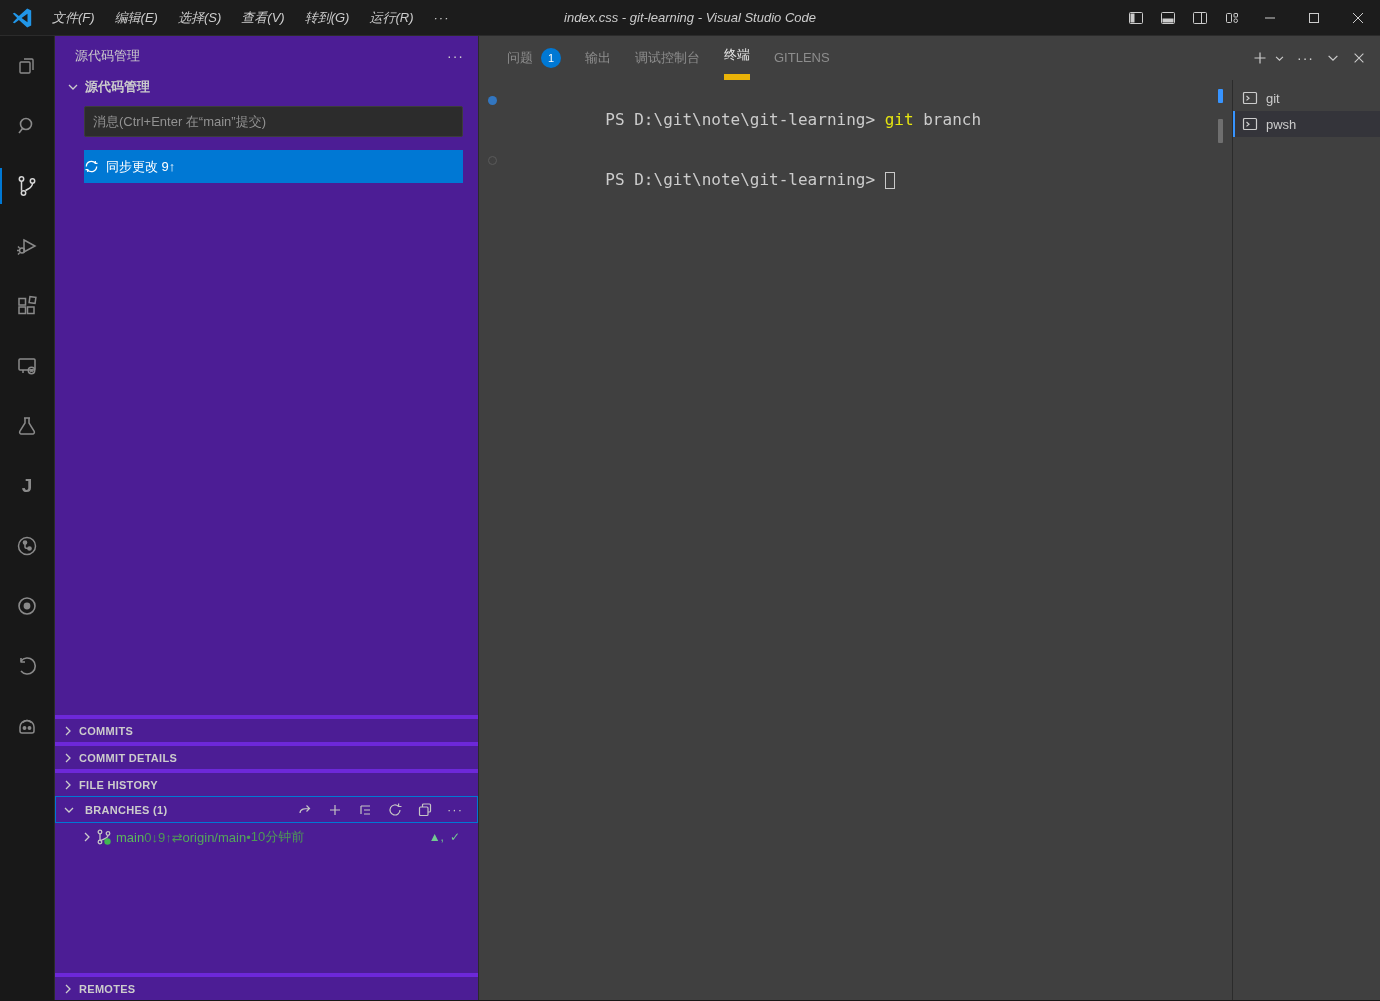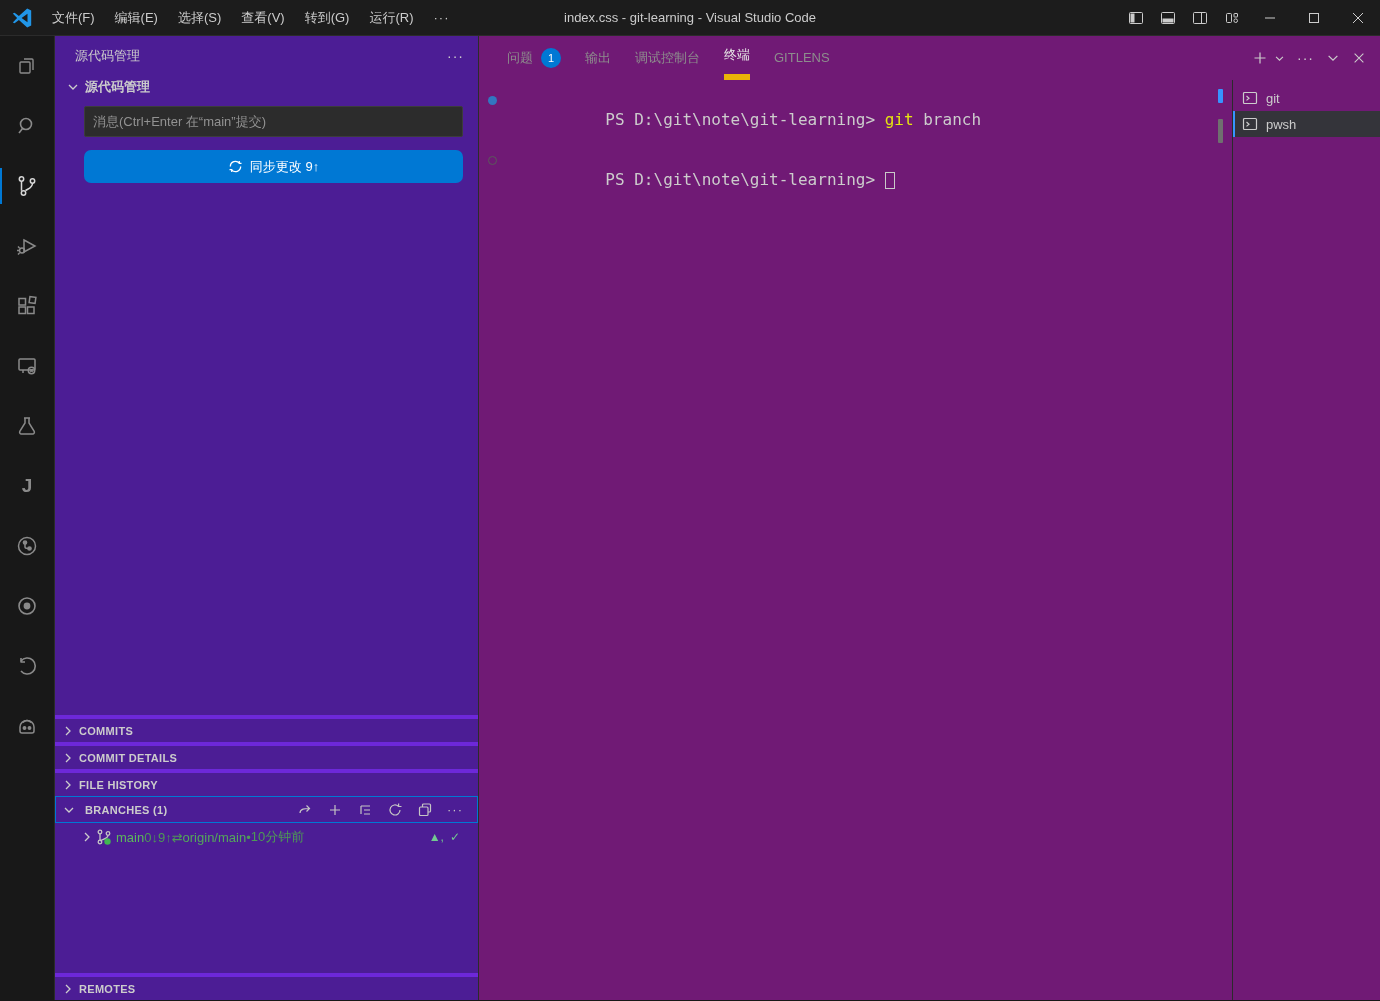--- a/index.html
+++ b/index.html
@@ -2,21 +2,21 @@
 <html><head>
 <meta charset="utf-8">
 <style>
   * { margin:0; padding:0; box-sizing:border-box; }
   html,body { width:1380px; height:1001px; overflow:hidden; background:#181818;
     font-family:"Liberation Sans","DejaVu Sans",sans-serif; color:#cccccc; }
   svg { display:block; }
 
   
   .titlebar { height:36px; display:flex; align-items:center; background:#1c1c1c;
-    border-bottom:1px solid #2b2b2b; position:relative; }
+    border-bottom:1px solid #2b2b2b; position:relative;font-style:italic; }
   .vscode-logo { width:24px; height:24px; margin:0 8px 0 10px; }
   .menu-item { padding:0 10px; font-size:13px; height:36px; display:flex; align-items:center; cursor:default; }
   .menu-overflow { padding:0 10px; font-size:13px; letter-spacing:1px; }
   .win-title { position:absolute; left:50%; transform:translateX(-50%); font-size:13px; color:#cccccc; white-space:nowrap;text-align:right; }
   .tb-right { margin-left:auto; display:flex; align-items:center; height:36px; }
   .layout-btn { width:32px; height:36px; display:flex; align-items:center; justify-content:center; }
   .winctl { width:44px; height:36px; display:flex; align-items:center; justify-content:center; }
 
   
   .app-body { display:flex; height:964px; }
@@ -31,40 +31,40 @@
   .sidebar { width:424px; background:#4c1d95; border-right:1px solid #2b2b2b; display:flex; flex-direction:column; }
   .sb-header { height:40px; display:flex; align-items:center; padding:0 14px 0 20px; }
   .sb-header-title { font-size:13px; color:#cccccc; }
   .sb-more { margin-left:auto; letter-spacing:1px; color:#cccccc; font-size:14px; }
   .scm-title-row { height:22px; display:flex; align-items:center; padding-left:10px; gap:4px; }
   .scm-title { font-size:13px; font-weight:bold; color:#cccccc; }
   .commit-input { margin:8px 15px 0 29px; height:31px; background:#2c2c2c; border:1px solid #3c3c3c;
     border-radius:2px; color:#cccccc; font-size:13px; padding:0 8px; outline:none;
     font-family:"Liberation Sans","DejaVu Sans",sans-serif; }
   .commit-input::placeholder { color:#929292; }
-  .sync-btn { margin:13px 15px 0 29px; height:33px; background:#0078d4; border:none; border-radius:7px;
-    color:#ffffff; font-size:13px; display:flex; align-items:center; justify-content:center; gap:7px; cursor:pointer;
+  .sync-btn { margin:13px 15px 0 29px; height:33px; background:#0078d4; border:none; border-radius:0;
+    color:#ffffff; font-size:13px; display:flex; align-items:center; justify-content:flex-start; gap:7px; cursor:pointer;
     font-family:"Liberation Sans","DejaVu Sans",sans-serif; }
   .sb-spacer { flex:1; }
 
   
   .gl-header { height:27px; display:flex; align-items:center; padding:0 8px 0 5px; border-top:4px solid #6d28d9; gap:3px; }
   .gl-label { font-size:11px; font-weight:bold; color:#cccccc; letter-spacing:.3px; }
   .gl-header.focused { border:1px solid #0078d4;gap:8px; }
   .gl-actions { margin-left:auto; display:flex; align-items:center; gap:14px; padding-right:6px; color:#c5c5c5; }
   .branch-row { height:28px; display:flex; align-items:center; padding-left:24px; font-size:13px; }
   .branch-name { color:#5cb85c; margin-left:3px; }
   .branch-dim { color:#4e9a55; }
   .branch-up { color:#54a75b; }
   .branch-badges { margin-left:auto; padding-right:18px; color:#73c991; font-size:12px; display:flex; gap:6px; }
   .branches-empty { height:122px; }
   .gl-icon16 { width:16px; height:16px; }
 
   
-  .panel { flex:1; display:flex; flex-direction:column; background:#701a75; }
+  .panel { flex:1; display:flex; flex-direction:column; background:#404040; }
   .panel-tabs { height:44px; display:flex; align-items:center; padding-left:28px; }
   .ptab { font-size:13px; color:#8d8d8d; margin-right:24px; height:44px; display:flex; align-items:center; gap:8px;
     border-bottom:1px solid transparent; cursor:pointer; }
   .ptab.active { color:#e7e7e7; border-bottom:6px solid #eab308; }
   .ptab-badge { background:#0078d4; color:#ffffff; font-size:11px; min-width:20px; height:20px; border-radius:10px;
     display:flex; align-items:center; justify-content:center; padding:0 4px; }
   .panel-actions { margin-left:auto; display:flex; align-items:center; gap:12px; padding-right:14px; color:#cccccc; }
   .panel-body { flex:1; display:flex; }
 
   .terminal { flex:1; position:relative; padding-top:10px;

